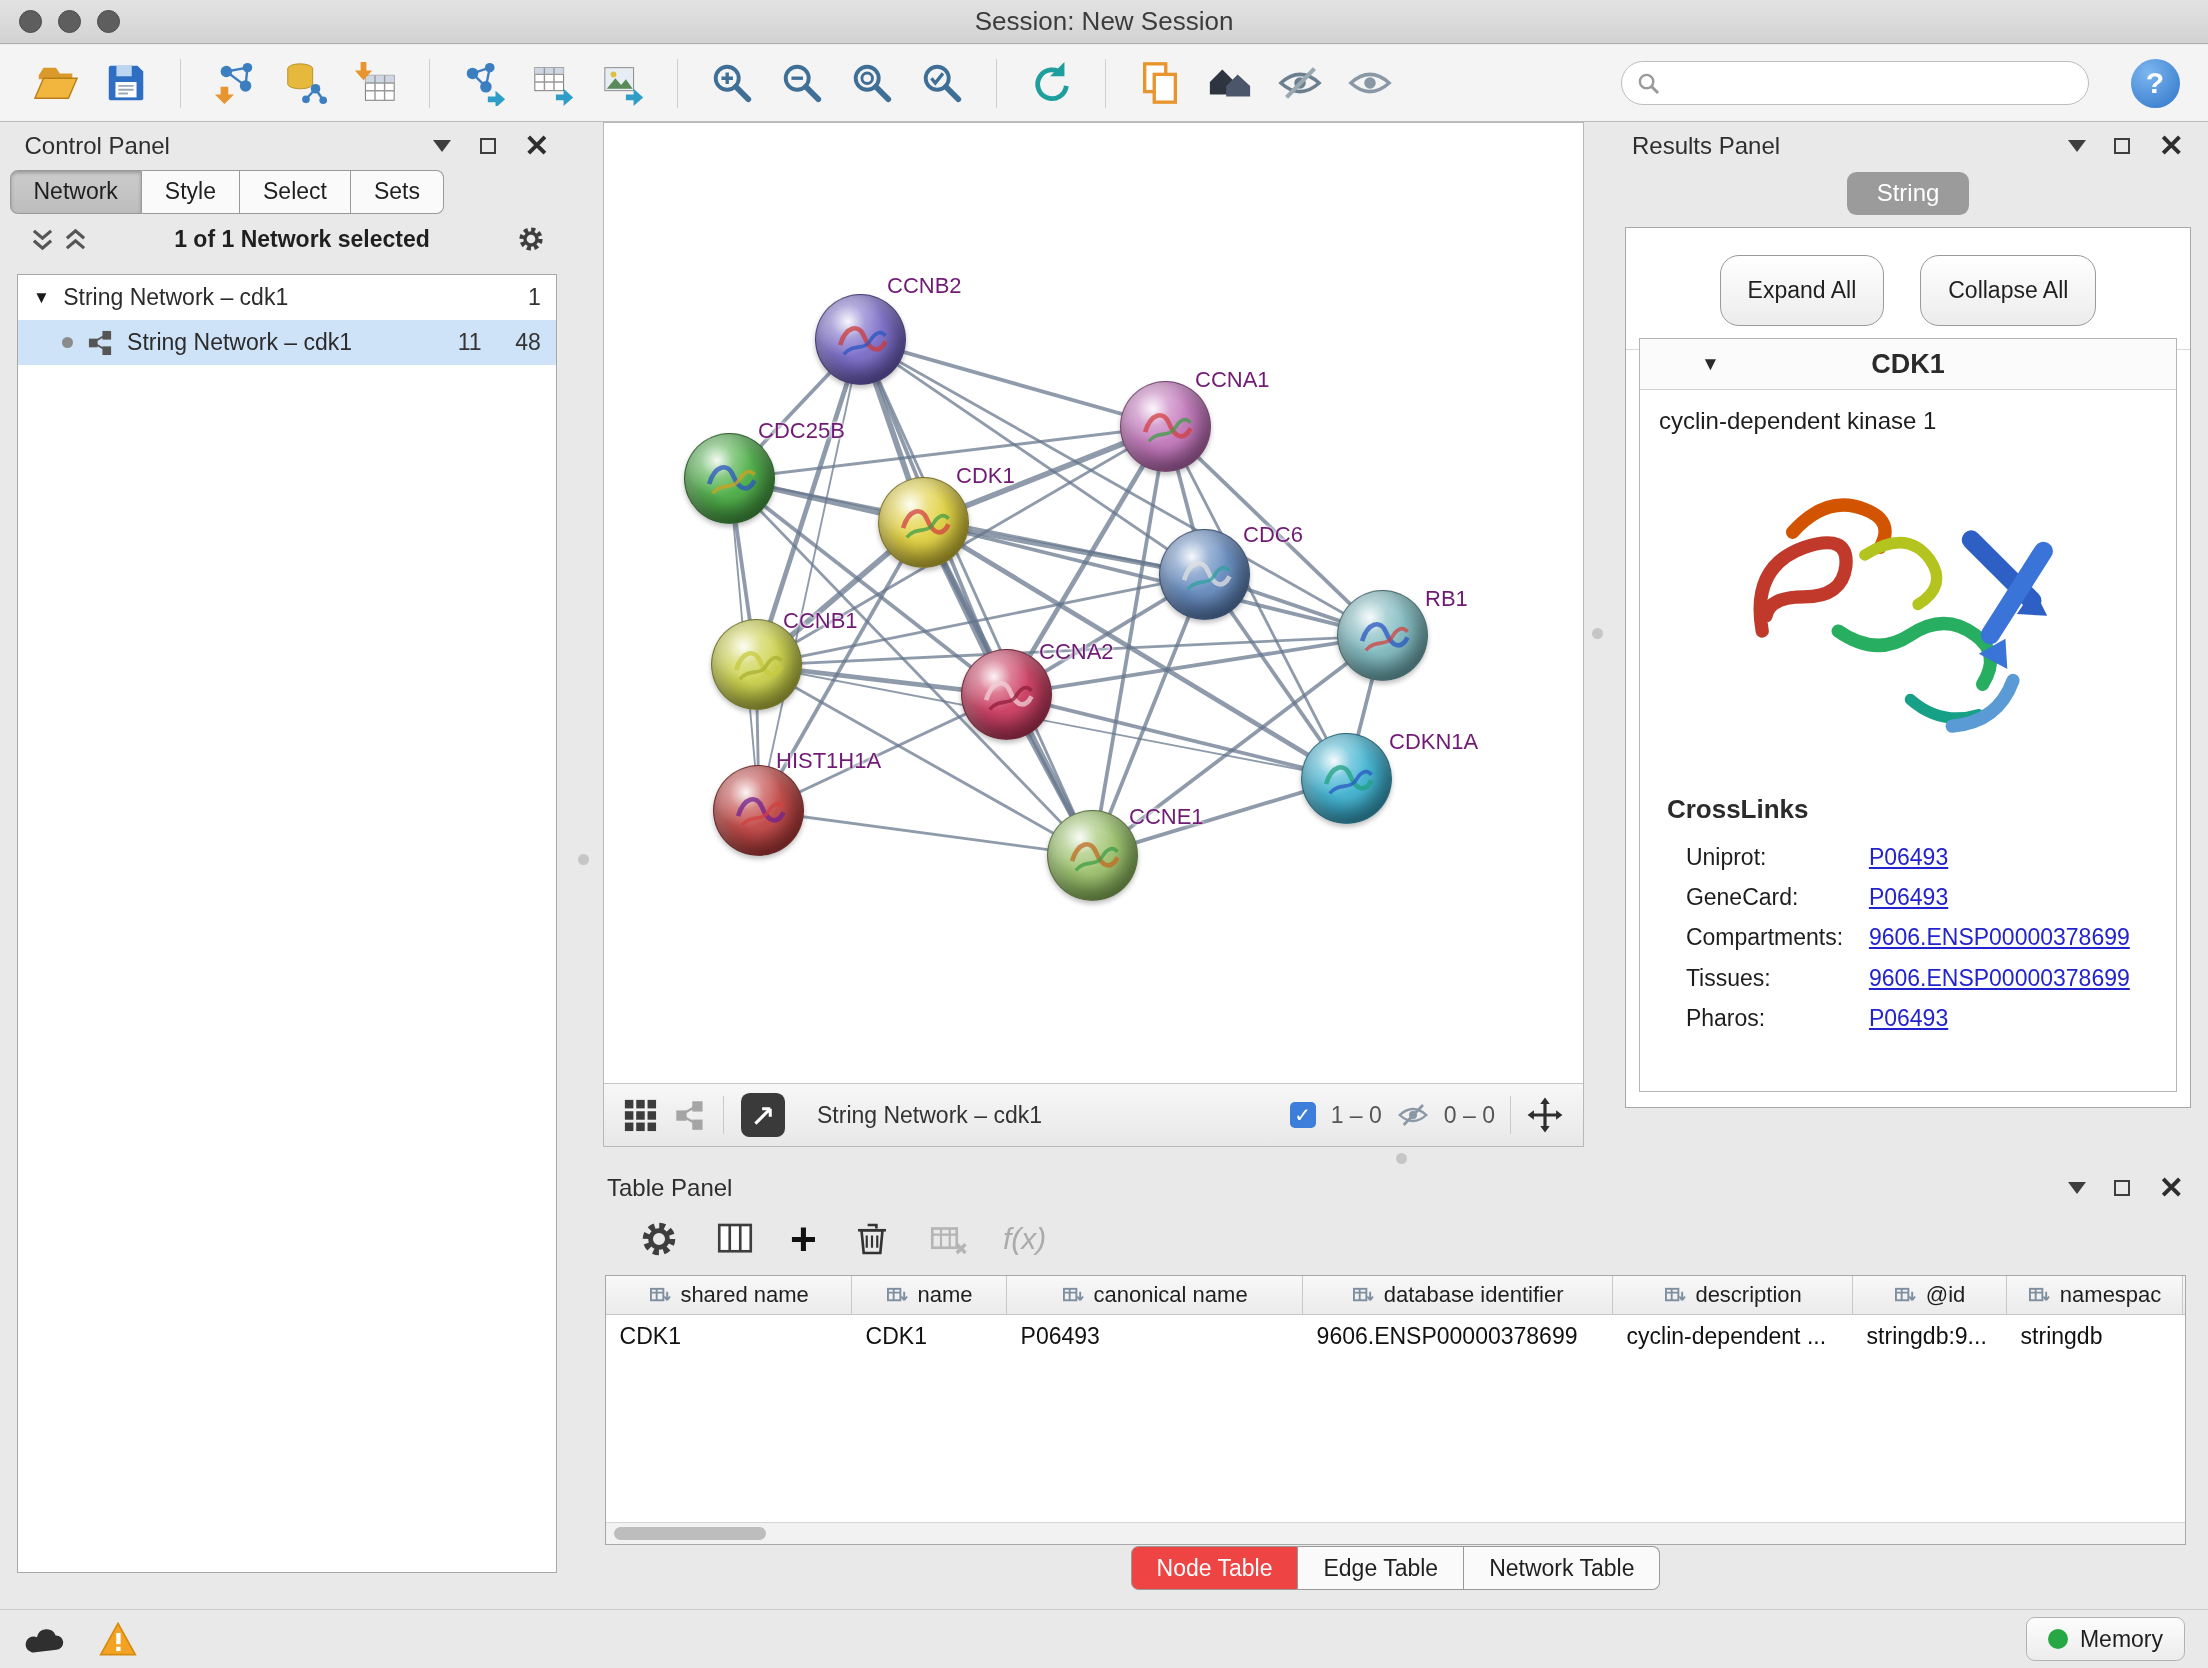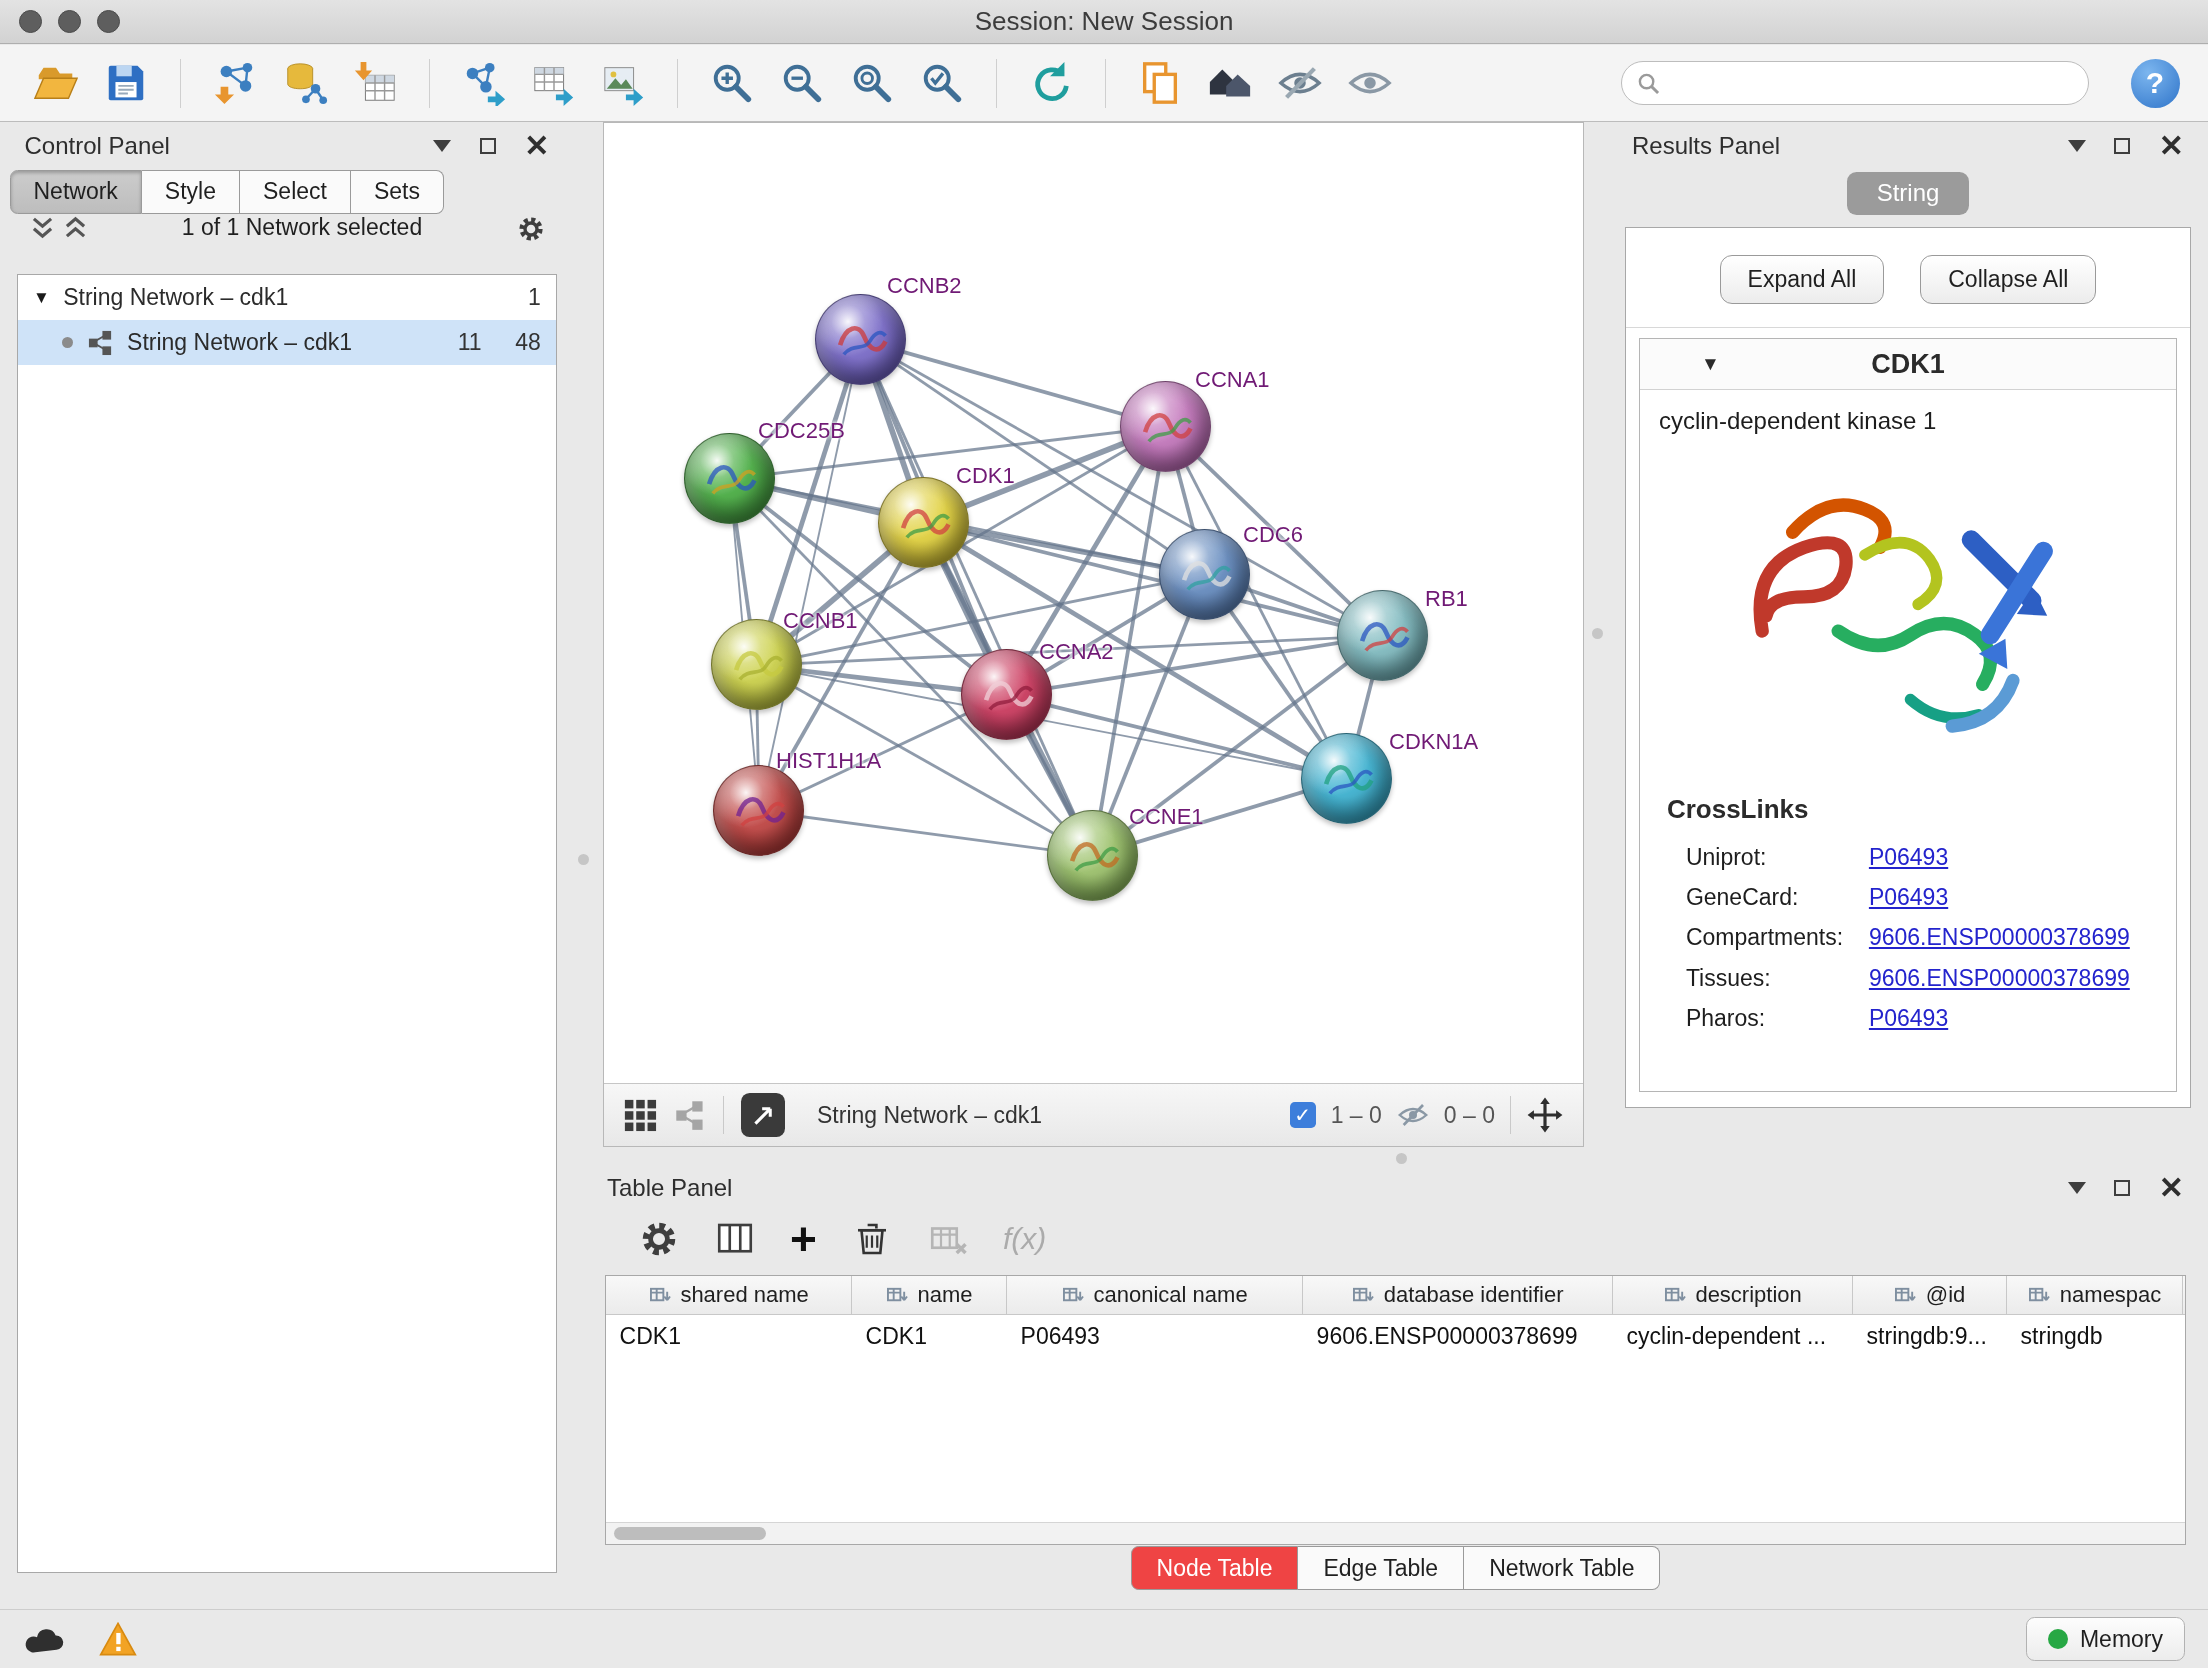--- a/index.html
+++ b/index.html
@@ -35,21 +35,21 @@
   .wc-box { width:16px; height:16px; border:2.9px solid #3e3e3e; }
   .wc-x { font-size:30px; font-weight:bold; color:#2e2e2e; line-height:1; }
 
   
   #control-panel { left:9.5px; top:126px; width:555px; height:1455px; }
   #cp-tabs { display:flex; justify-content:flex-start; margin-top:3.8px; }
   .cp-tab { border:1px solid #9a9a9a; border-left:none; padding:7.6px 23px; font-size:23px; background:#fafafa; color:#1f1f1f; }
   .cp-tab:first-child { border-left:1px solid #9a9a9a; border-radius:7.6px 0 0 7.6px; }
   .cp-tab:last-child { border-radius:0 7.6px 7.6px 0; }
   .cp-tab.sel { background:linear-gradient(#cccccc,#bdbdbd); box-shadow:inset 0 1.9px 3.8px rgba(0,0,0,.25); }
-  #cp-selrow { display:flex; padding:0 19px; height:51px; gap:6px; }
+  #cp-selrow { display:flex; align-items:center; padding:0 19px; height:51px; gap:6px;font-weight:bold; }
   #cp-seltext { flex:1; text-align:center; font-size:23px; color:#1f1f1f; }
   #cp-tree { position:absolute; left:7.6px; right:7.6px; top:148px; bottom:7.6px; background:#fff; border:1px solid #a8a8a8; font-size:23px; overflow:hidden; }
   .tree-row { display:flex; align-items:center; height:45px; padding:0 15px; gap:13.3px; }
   .tree-row.selected { background:#cfe3f8; }
   .tree-caret { font-size:17px; color:#1a1a1a; }
   .tree-dot { width:11.4px; height:11.4px; border-radius:50%; background:#8b8b8b; }
   .tree-count { margin-left:auto; color:#333; }
   .tree-count2 { width:46px; text-align:right; color:#333; }
 
   
@@ -70,21 +70,21 @@
   .checkbox { width:26px; height:26px; border-radius:4.8px; background:#3d7edb; color:#fff; font-size:20px;
     display:flex; align-items:center; justify-content:center; }
   .birdseye { width:44px; height:44px; border-radius:8.6px; background:#3a3a3a; display:flex; align-items:center; justify-content:center; }
   .vsep { width:1px; height:38px; background:#c9c9c9; }
 
   
   #results-panel { left:1617px; top:126px; width:582px; height:991px; }
   #string-tab { margin:5.7px auto 0; width:fit-content; padding:7.6px 30px; background:#9b9b9b; border-radius:9.5px; color:#fff; font-size:24px; }
   #results-box { position:absolute; left:7.6px; right:7.6px; top:101px; bottom:9.5px; background:#fff; border:1px solid #a8a8a8; }
   #expand-row { display:flex; justify-content:center; gap:36px; padding:27px 0 23px; border-bottom:1px solid #d8d8d8; }
-  .r-btn { border:1px solid #9a9a9a; border-radius:12px; background:linear-gradient(#ffffff,#ececec); font-size:23px; padding:10px 27px; color:#1f1f1f; }
+  .r-btn { border:1px solid #9a9a9a; border-radius:19px; background:linear-gradient(#ffffff,#ececec); font-size:23px; padding:21px 27px; color:#1f1f1f; }
   #gene-box { position:absolute; left:13.3px; right:13.3px; top:110px; bottom:15px; border:1px solid #b5b5b5; overflow:hidden; }
   #gene-header { display:flex; align-items:center; height:51px; border-bottom:1px solid #d2d2d2; background:#fbfbfb; position:relative; }
   #gene-caret { position:absolute; left:61px; font-size:19px; }
   #gene-name { width:100%; text-align:center; font-weight:bold; font-size:27px; }
   #gene-desc { font-size:24px; padding:17px 19px 3.8px; color:#1d1d1d; }
   #protein-img { display:block; margin:17px auto 5.7px; }
   #crosslinks-title { font-weight:bold; font-size:26px; padding:19px 0 11.4px 27px; }
   .cl-row { display:flex; padding:6.7px 0 6.7px 46px; font-size:23px; align-items:baseline; }
   .cl-label { width:183px; color:#1d1d1d; }
   .cl-value { color:#2323cd; text-decoration:underline; cursor:pointer; }

